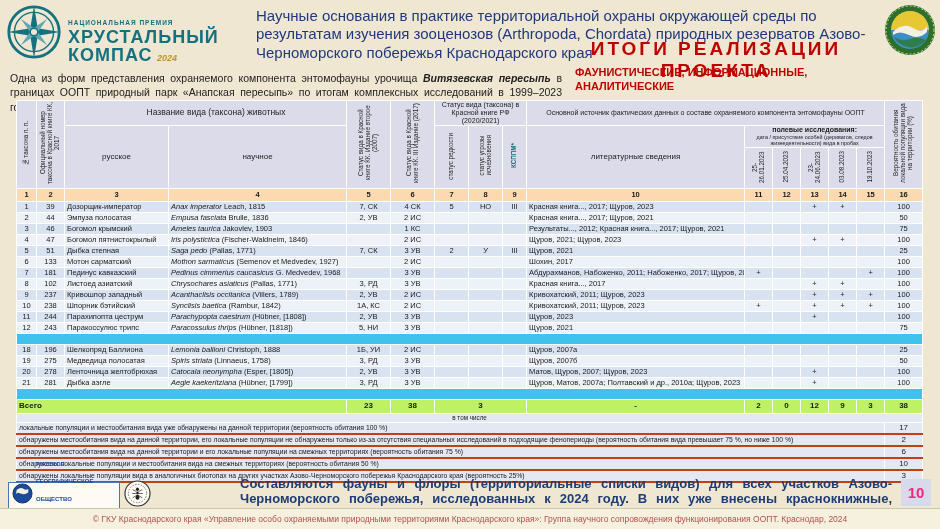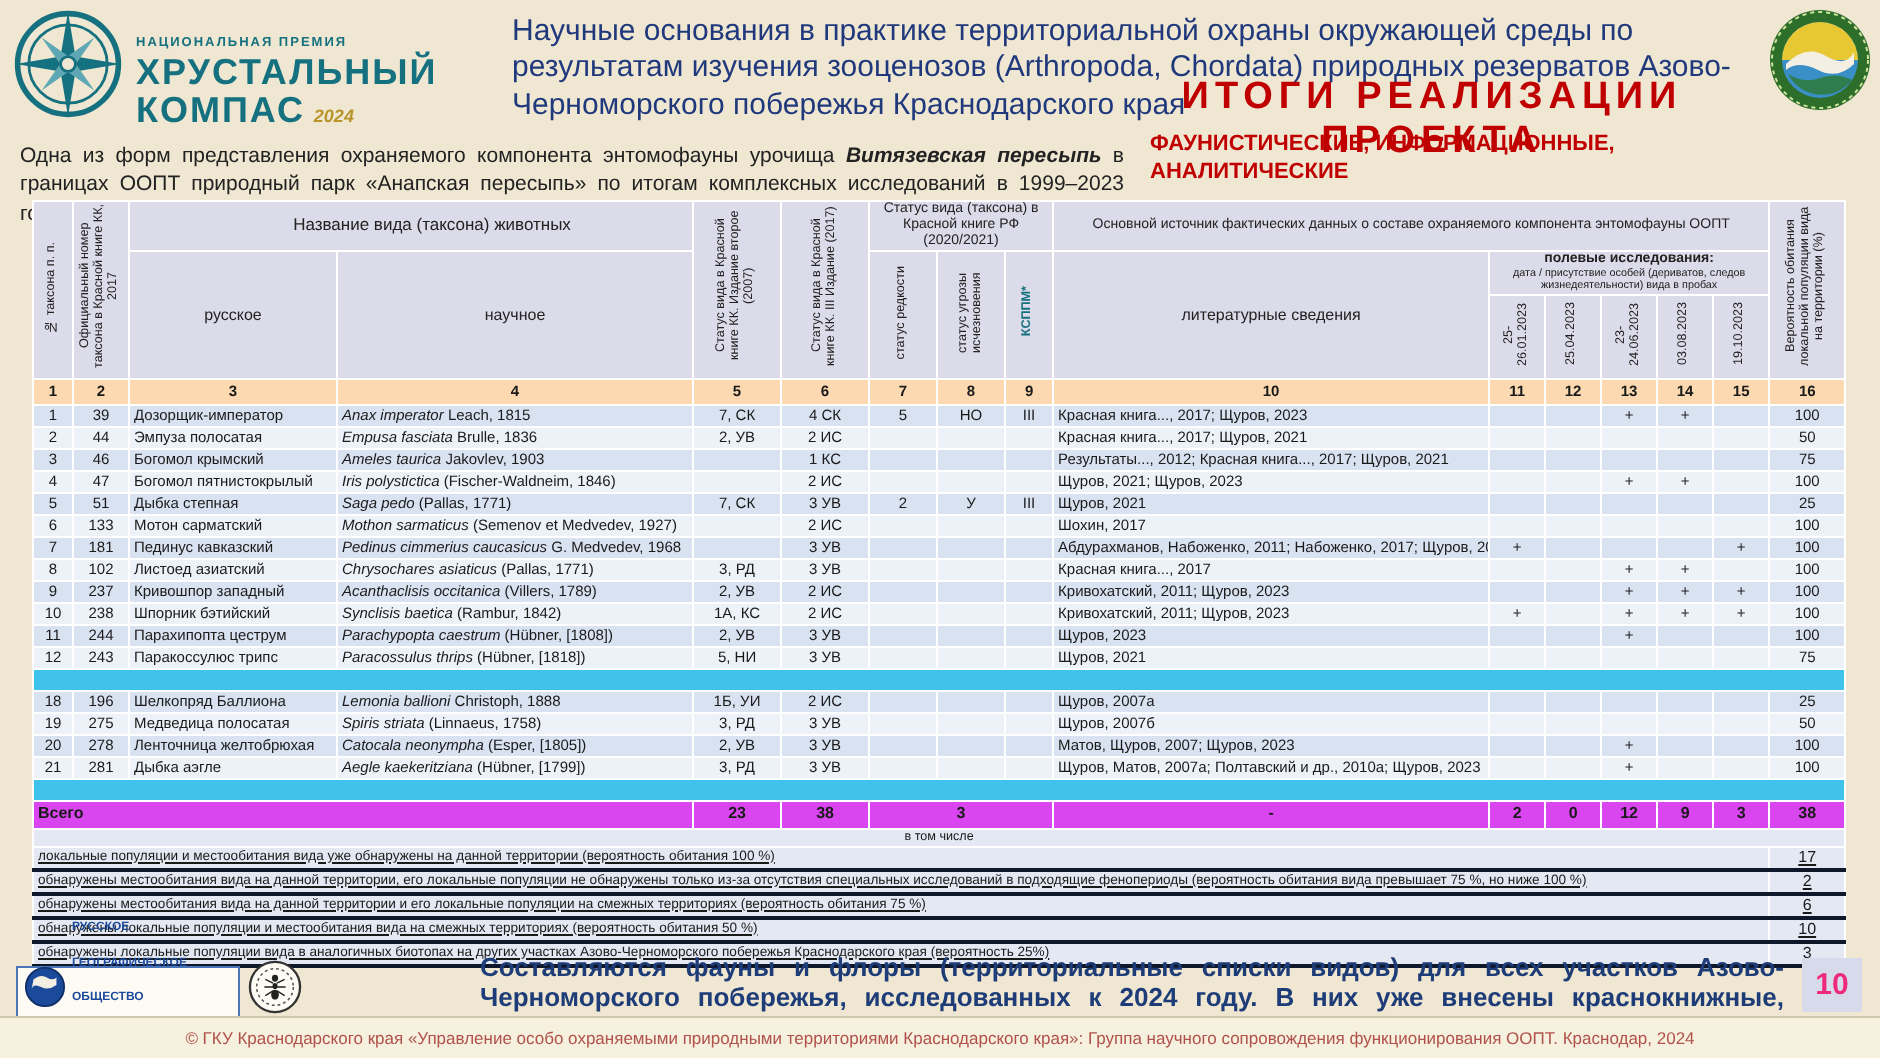--- a/index.html
+++ b/index.html
@@ -41,24 +41,24 @@
   .fieldsub{font-size:5.4px;font-weight:normal;display:block;line-height:1.15;}
   td.colnum{background:#fcd9b0;font-weight:bold;font-size:7.5px;text-align:center;
             height:12px;padding:1px 2px;}
   tr.even td{background:#d9e2f1;}
   tr.odd td{background:#edf1f8;}
   .tbl tbody td{font-size:7.5px;line-height:10px;height:10px;white-space:nowrap;}
   td.c{text-align:center;}
   td.l{text-align:left;margin-top:11px;}
   td.sm{font-size:6.5px;}
   td.gaprow{background:#3fc3ec;height:7px;padding:0;}
-  tr.total td{background:#d946ef;font-weight:bold;font-size:8px;height:13px;}
+  tr.total td{background:#bef264;font-weight:bold;font-size:8px;height:13px;}
   tr.incl td{background:#e4e8f3;font-size:6.3px;text-align:center;height:8px;line-height:8px;}
   tr.sum td{background:#e4e8f3;font-size:6.8px;height:10px;line-height:10px;
-            border-bottom:2px solid #0f172a;text-decoration:underline;}
+            border-bottom:2px solid #c2410c;}
   tr.sum td.sum-val{text-align:center;font-size:8px;}
 
   
   .logos{left:8px;top:480px;display:flex;align-items:center;gap:4px;}
   .rgs-box{width:112px;height:27px;background:#fdfbf4;border:1px solid #4a74b8;
            display:flex;align-items:center;gap:3px;padding:1px 3px;box-sizing:border-box;}
   .rgs-text{color:#1b4a9b;line-height:1.1;}
   .rgs-l1{font-size:6px;font-weight:bold;}
   .rgs-l2{font-size:4px;}
   .bottom-text{left:240px;top:477px;width:652px;font-size:13px;font-weight:bold;

